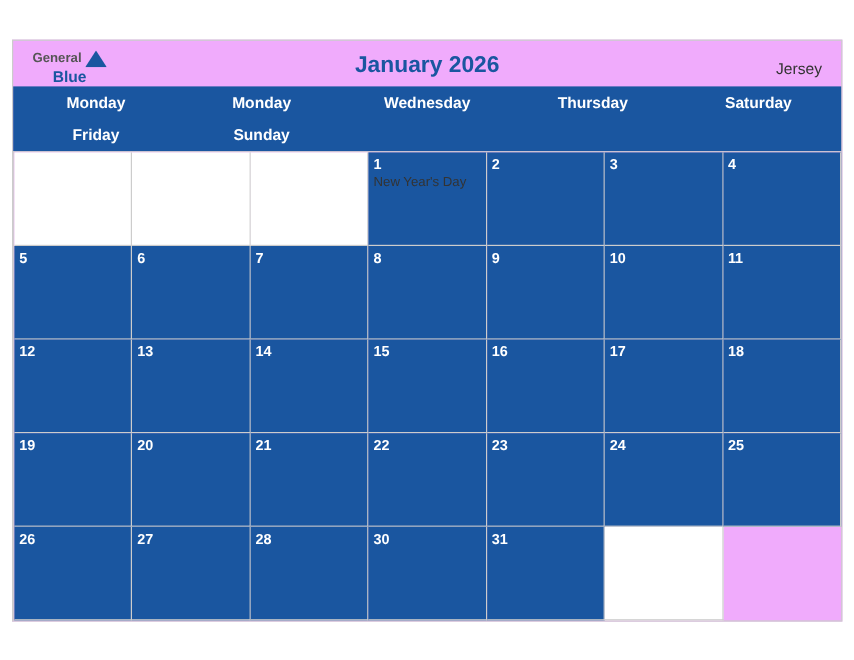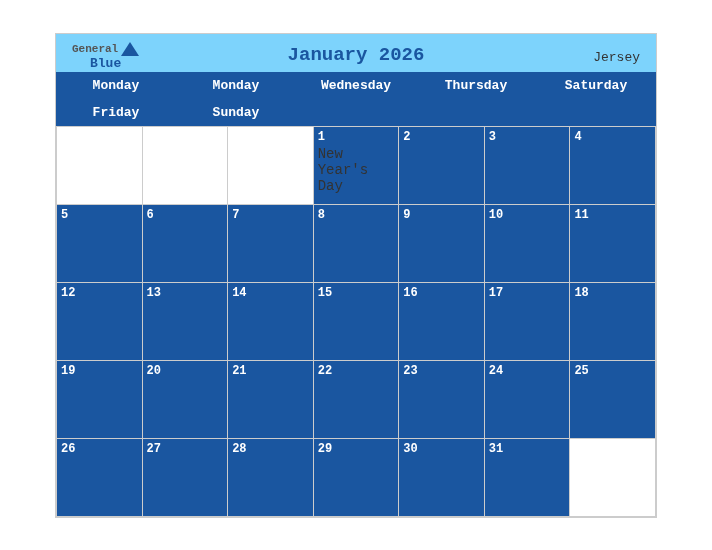--- a/index.html
+++ b/index.html
@@ -6,24 +6,23 @@
     body {
       font-family: Arial, sans-serif;
       background: #fff;
       display: flex;
       justify-content: center;
       align-items: center;
       width: 712px;
       height: 550px;
     }
     .calendar-wrapper {
-      width: 602px;
+      width: 692px;
       border: 1px solid #ccc;
-      background: #7dd3fc;
-      font-family: Liberation Mono, monospace;
+      background: #f0abfc;
     }
     .calendar-header {
       display: flex;
       align-items: center;
       justify-content: center;
       padding: 10px 16px 6px;
       position: relative;
     }
     .logo-area {
       position: absolute;
@@ -80,21 +79,21 @@
     .cal-cell.dark-header {
       background: #1a56a0;
     }
     .date-num {
       font-size: 12px;
       color: #fff;
       font-weight: bold;
       display: block;
     }
     .holiday-text {
-      font-size: 14px;
+      font-size: 11px;
       color: #333;
       margin-top: 2px;
       display: block;
     }
   </style>
 </head>
 <body>
 
 <div class="calendar-wrapper">
   <div class="calendar-header">
@@ -204,23 +203,20 @@
       <div class="cal-cell dark-header">
         <span class="date-num">26</span>
       </div>
       <div class="cal-cell dark-header">
         <span class="date-num">27</span>
       </div>
       <div class="cal-cell dark-header">
         <span class="date-num">28</span>
       </div>
       <div class="cal-cell dark-header">
-        <span class="date-num">29</span>
-      </div>
-      <div class="cal-cell dark-header">
         <span class="date-num">30</span>
       </div>
       <div class="cal-cell dark-header">
         <span class="date-num">31</span>
       </div>
       <div class="cal-cell dark-header" style="background: rgb(255, 255, 255);"></div>
     </div>
 </div>
 
 </body></html>

